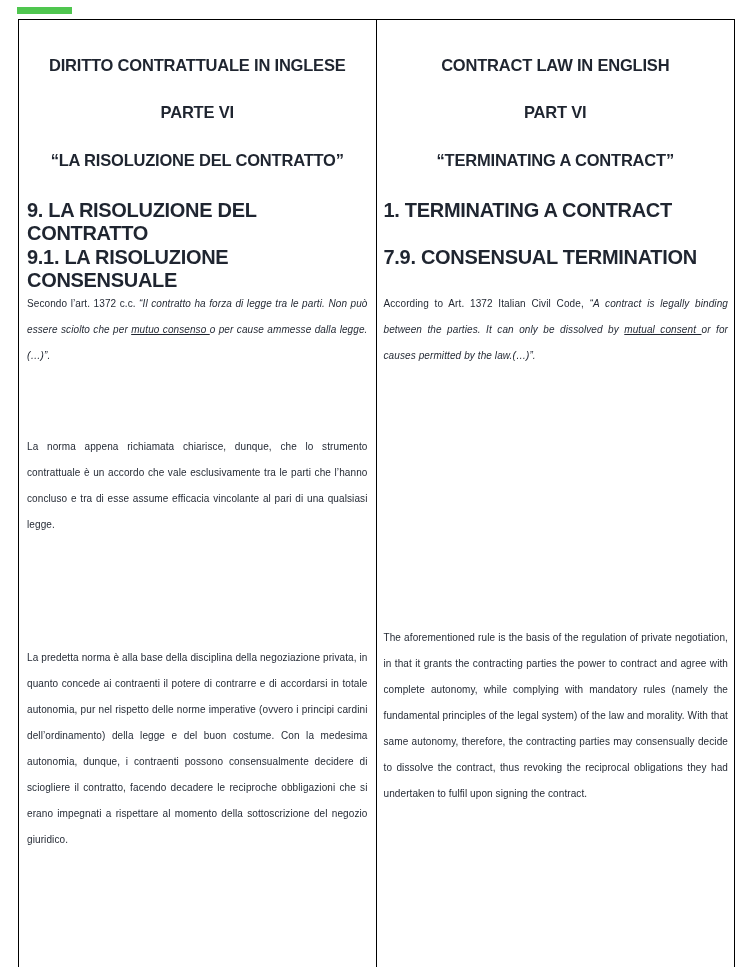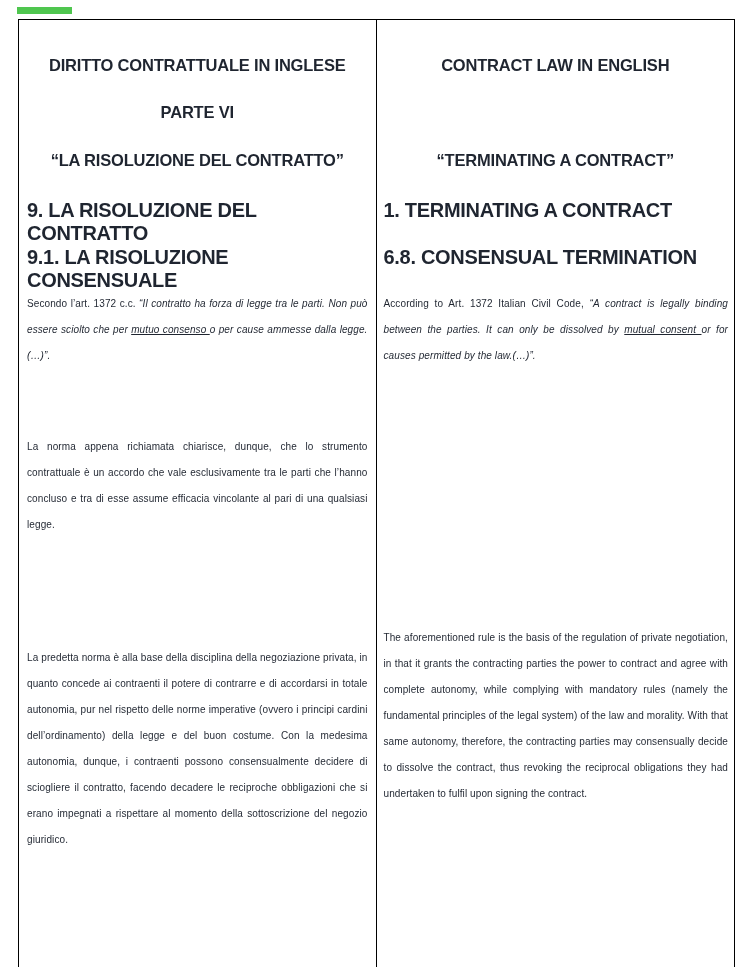--- a/index.html
+++ b/index.html
@@ -35,21 +35,22 @@
     <div class="sec-head" style="top:179px;">9. LA RISOLUZIONE DEL CONTRATTO</div>
     <div class="sec-head" style="top:226px;">9.1. LA RISOLUZIONE CONSENSUALE</div>
     <div class="para" style="top:271px;">
       <span>Secondo l’art. 1372 c.c. </span><span class="it">“Il contratto ha forza di legge tra le parti. Non può essere sciolto che per </span><span class="it ul">mutuo consenso </span><span class="it">o per cause ammesse dalla legge.(…)”.</span>
     </div>
     <div class="para" style="top:414px;">La norma appena richiamata chiarisce, dunque, che lo strumento contrattuale è un accordo che vale esclusivamente tra le parti che l’hanno concluso e tra di esse assume efficacia vincolante al pari di una qualsiasi legge.</div>
     <div class="para" style="top:625px;">La predetta norma è alla base della disciplina della negoziazione privata, in quanto concede ai contraenti il potere di contrarre e di accordarsi in totale autonomia, pur nel rispetto delle norme imperative (ovvero i principi cardini dell’ordinamento) della legge e del buon costume. Con la medesima autonomia, dunque, i contraenti possono consensualmente decidere di sciogliere il contratto, facendo decadere le reciproche obbligazioni che si erano impegnati a rispettare al momento della sottoscrizione del negozio giuridico.</div>
   </div>
   <div class="col right">
     <div class="center-head" style="top:36px;">CONTRACT LAW IN ENGLISH</div>
+    <div class="center-head" style="top:83px;">PART VI</div>
     <div class="center-head" style="top:131px;">“TERMINATING A CONTRACT”</div>
     <div class="sec-head" style="top:179px;">1. TERMINATING A CONTRACT</div>
-    <div class="sec-head" style="top:226px;">6.8. CONSENSUAL TERMINATION</div>
+    <div class="sec-head" style="top:226px;">7.9. CONSENSUAL TERMINATION</div>
     <div class="para" style="top:271px;">
       <span>According to Art. 1372 Italian Civil Code, </span><span class="it">“A contract is legally binding between the parties. It can only be dissolved by </span><span class="it ul">mutual consent </span><span class="it">or for causes permitted by the law.(…)”.</span>
     </div>
     <div class="para" style="top:605px;">The aforementioned rule is the basis of the regulation of private negotiation, in that it grants the contracting parties the power to contract and agree with complete autonomy, while complying with mandatory rules (namely the fundamental principles of the legal system) of the law and morality. With that same autonomy, therefore, the contracting parties may consensually decide to dissolve the contract, thus revoking the reciprocal obligations they had undertaken to fulfil upon signing the contract.</div>
   </div>
 </div>
 
 </body></html>

